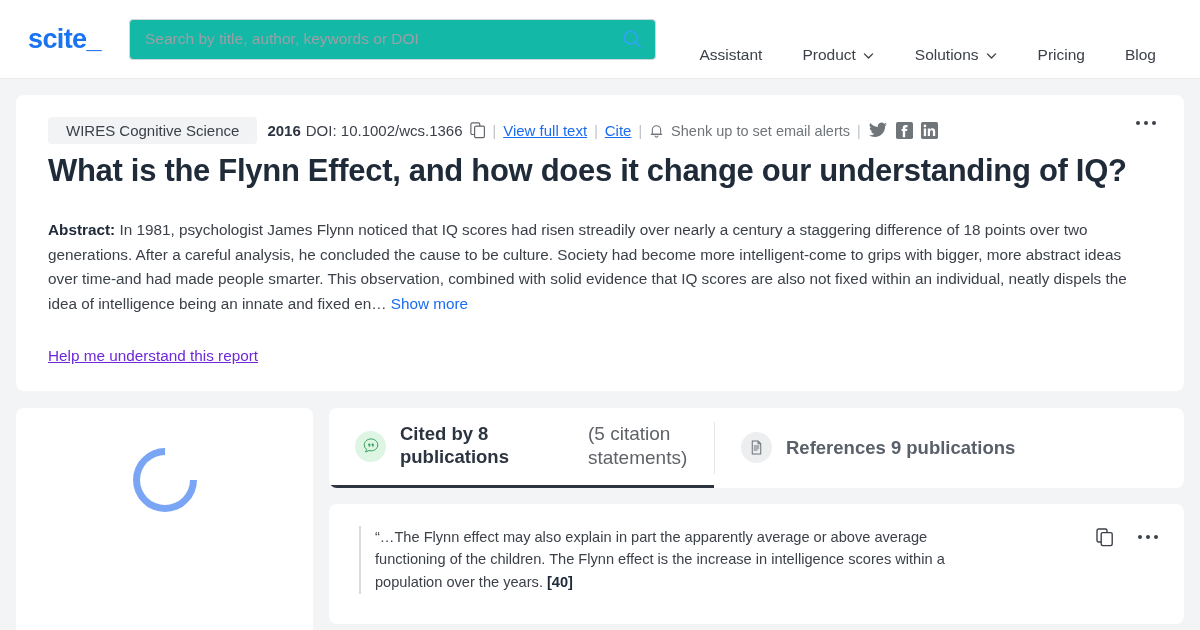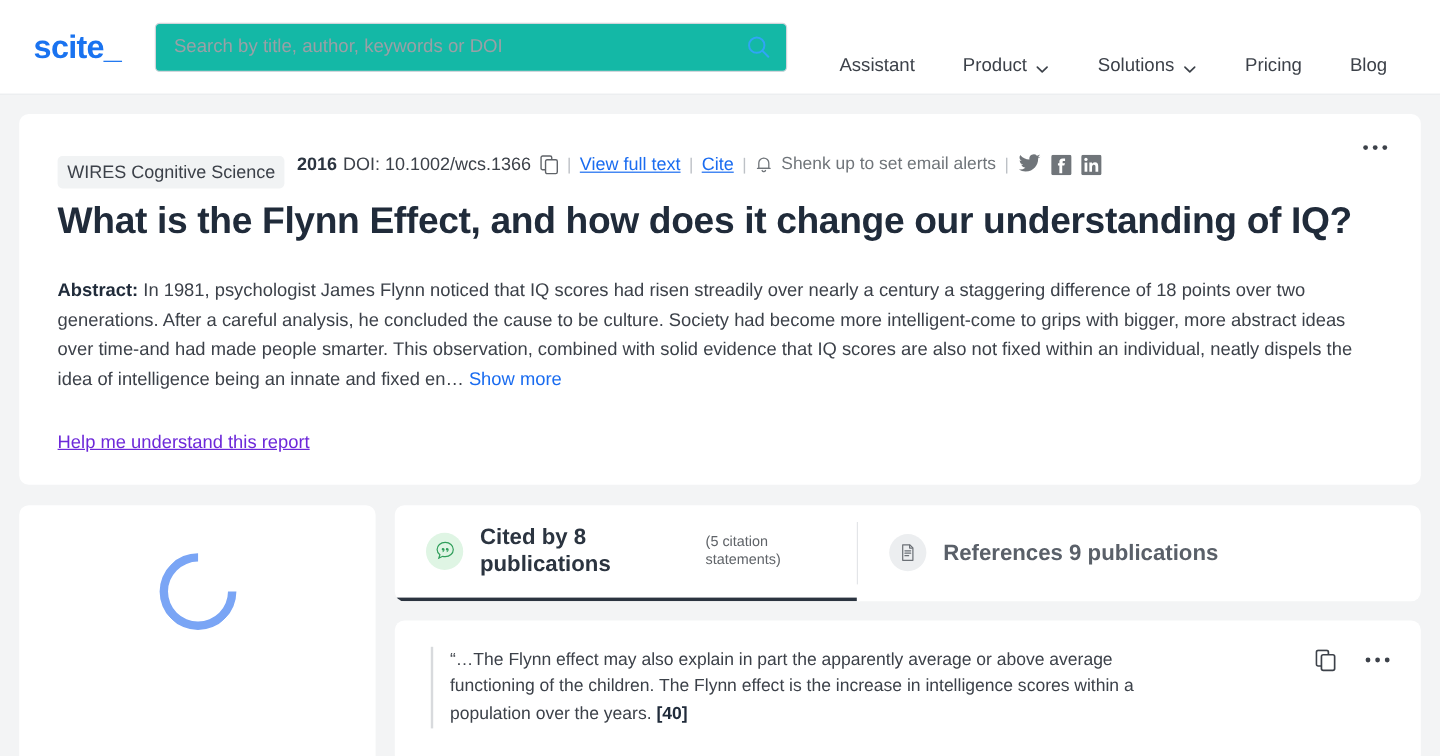--- a/index.html
+++ b/index.html
@@ -55,21 +55,21 @@
     position: absolute;
     right: 10px;
     top: 50%;
     transform: translateY(-50%);
     width: 28px; height: 28px;
     display: flex; align-items: center; justify-content: center;
     border: none; background: none; cursor: pointer; padding: 0;
   }
   .nav { display: flex; align-items: center; gap: 0; }
   .nav-item {
-    display: flex; align-items: flex-end; gap: 6px;
+    display: flex; align-items: center; gap: 6px;
     font-size: 15.5px;
     color: #3c4149;
     padding: 8px 20px;
     cursor: pointer;
     white-space: nowrap;
     margin-top: 32px;
   }
   .caret { display: inline-block; }
 
   
@@ -87,27 +87,26 @@
     display: flex;
     align-items: center;
     font-size: 14.5px;
     color: #5f6368;
     flex-wrap: nowrap;
     gap: 0;
   }
   .journal-pill {
     background: #f1f3f4;
     border-radius: 4px;
-    padding: 5px 8px;
+    padding: 5px 18px;
     font-size: 15px;
     color: #3c4149;
     margin-right: 10px;
     cursor: pointer;
     white-space: nowrap;
-    margin-top: 13px;
   }
   .meta-year { font-weight: 700; color: #2b3440; font-size: 15px; margin-right: 5px; }
   .meta-doi { color: #3c4149; font-size: 15px; margin-right: 7px; white-space: nowrap; }
   .icon-btn {
     display: inline-flex; align-items: center; justify-content: center;
     cursor: pointer; background: none; border: none; padding: 0;
     vertical-align: middle;
   }
   .sep { color: #bdc1c6; margin: 0 7px; font-size: 14px; }
   .link {
@@ -219,21 +218,21 @@
   .tab-icon.cited { background: #dff5e4; }
   .tab-icon.refs { background: #eceef0; }
   .tab-main {
     font-size: 18.5px;
     font-weight: 700;
     color: #2b3440;
     line-height: 1.24;
     max-width: 150px;
   }
   .tab-sub {
-    font-size: 12px;
+    font-size: 19px;
     color: #5f6368;
     line-height: 1.26;
     margin-left: 24px;
     max-width: 100px;
   }
   .tab-refs-label {
     font-size: 18.5px;
     font-weight: 700;
     color: #5a6069;
     white-space: nowrap;

